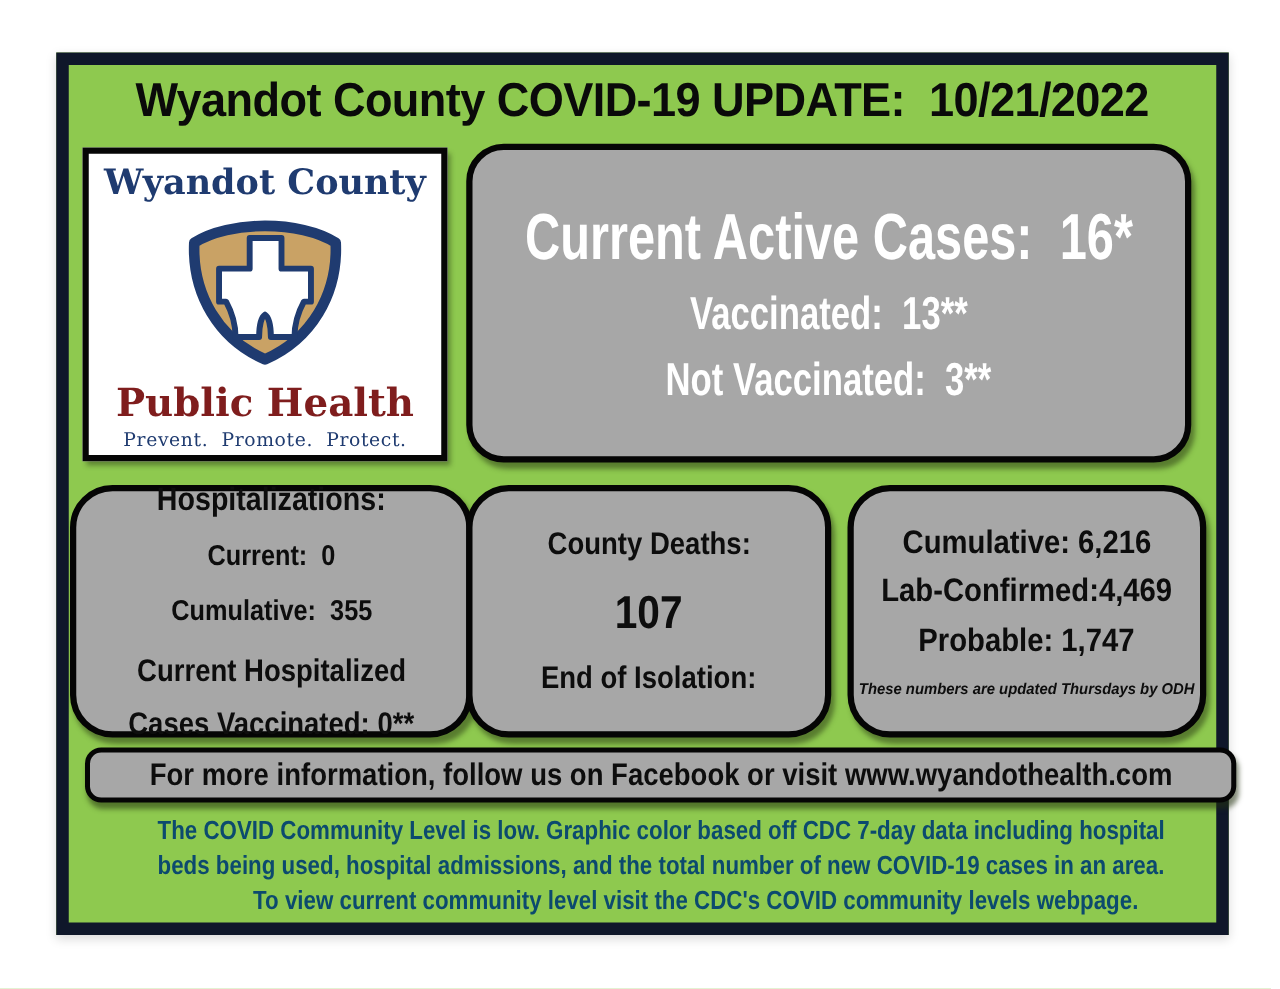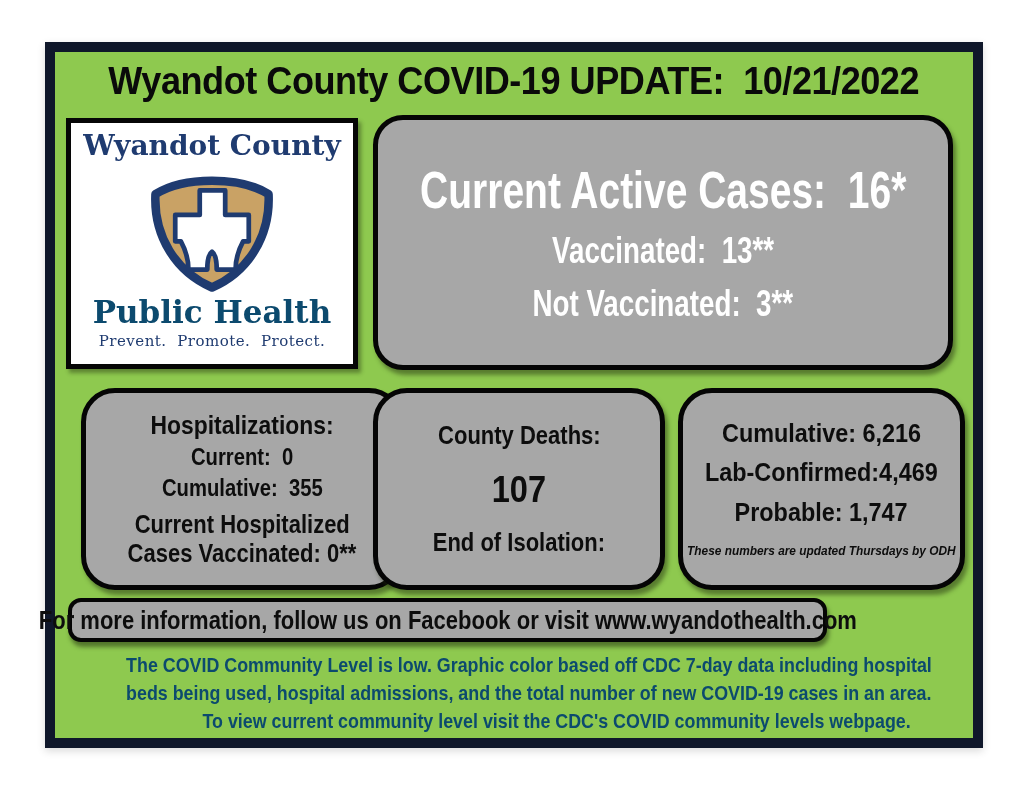--- a/index.html
+++ b/index.html
@@ -38,59 +38,59 @@
     display:flex;flex-direction:column;align-items:center;
     box-shadow:3px 4px 4px rgba(35,50,15,.45);
     padding-top:8px;
   }
   .logo-top{
     font-family:"DejaVu Serif",serif;font-weight:bold;color:#1f3b70;
     font-size:28px;letter-spacing:0;line-height:1.1;
   }
   .shield{width:148px;height:132px;margin:2px 0 0 0;}
   .logo-bottom{
-    font-family:"DejaVu Serif",serif;font-weight:bold;color:#0c4a6e;
-    font-size:31px;line-height:1.05;margin-top:0px;
+    font-family:"DejaVu Serif",serif;font-weight:bold;color:#7f1d1d;
+    font-size:31px;line-height:1.05;margin-top:11px;
   }
   .logo-tagline{
     font-family:"DejaVu Serif",serif;color:#1f3b70;
     font-size:15px;margin-top:4px;letter-spacing:.5px;
   }
 
   
   .active-box{
     left:318px;top:63px;width:580px;height:255px;border-radius:30px;
     display:flex;flex-direction:column;align-items:center;justify-content:center;
     gap:16px;color:#ffffff;text-align:center;
   }
   .active-title{font-size:52px;font-weight:bold;line-height:1.0;}
   .active-sub{font-size:37px;font-weight:bold;line-height:1.0;}
 
   
   .stat-box{
     top:336px;height:202px;border-radius:34px;color:#0d0d0d;text-align:center;
     display:flex;flex-direction:column;align-items:center;justify-content:center;
   }
-  .hosp-box{left:26px;width:322px;gap:2px;}
+  .hosp-box{left:1px;width:322px;gap:15px;}
   .deaths-box{left:318px;width:292px;gap:21px;}
   .totals-box{left:623px;width:287px;gap:12px;}
 
   .h-heading{font-size:26px;font-weight:bold;line-height:1.15;}
   .h-line{font-size:23px;font-weight:bold;line-height:1.25;}
   .h-group{font-size:25px;font-weight:bold;line-height:1.08;margin-top:6px;}
 
   .d-label{font-size:25px;font-weight:bold;line-height:1.1;}
   .d-value{font-size:37px;font-weight:bold;line-height:1.0;}
 
   .t-line{font-size:26px;font-weight:bold;line-height:1.05;}
   .t-footnote{font-size:12.5px;font-weight:bold;font-style:italic;margin-top:6px;}
 
   
   .info-bar{
-    left:13px;top:546px;width:759px;height:44px;border-radius:13px;
+    left:13px;top:546px;width:921px;height:44px;border-radius:13px;
     background:#a7a7a7;border:4px solid #050505;box-sizing:border-box;
     box-shadow:2px 5px 4px rgba(35,50,15,.55);
     display:flex;align-items:center;justify-content:center;
     color:#0d0d0d;font-size:25px;font-weight:bold;
   }
 
   
   .community{
     left:0;top:599px;width:918px;text-align:right;color:#0c4a6e;
     font-size:21px;font-weight:bold;line-height:28px;

